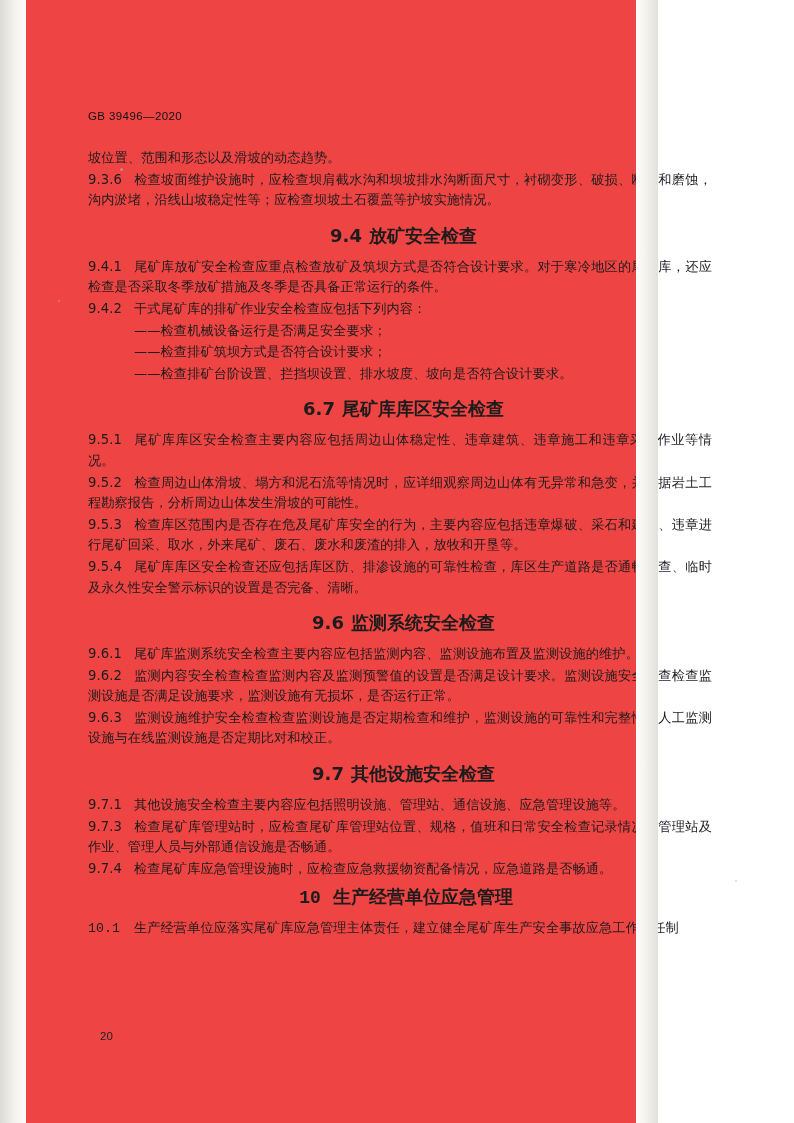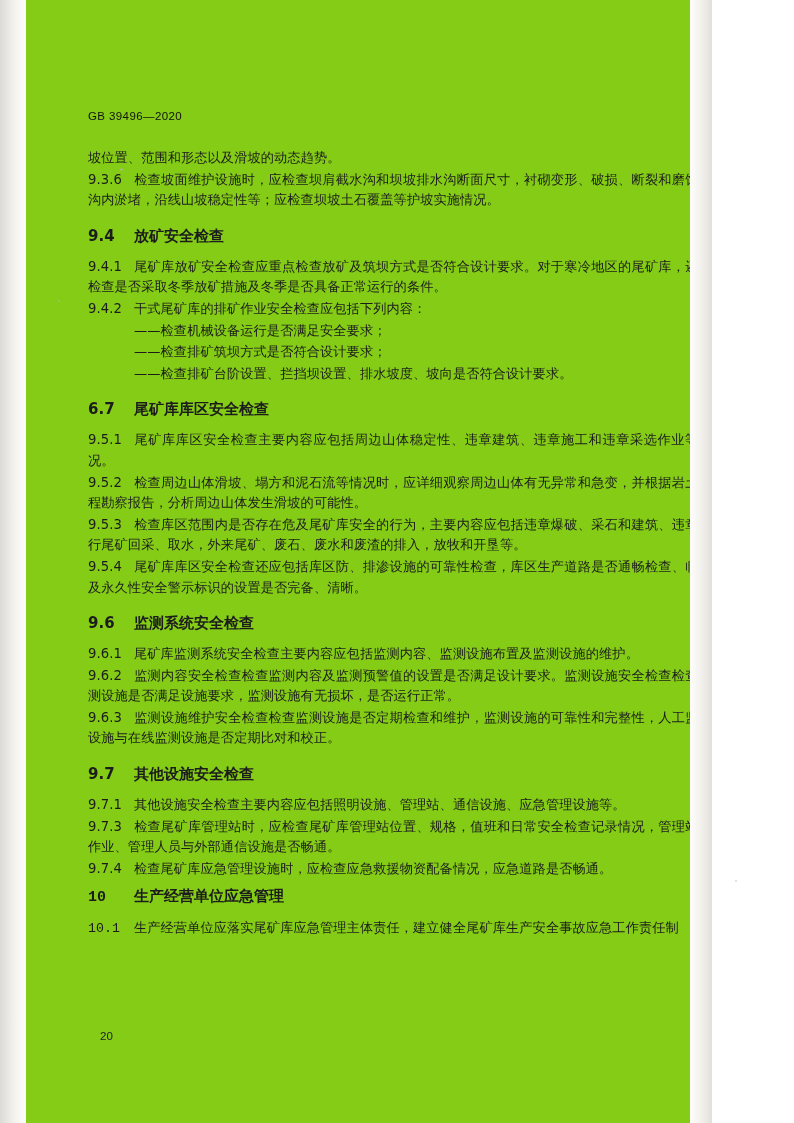--- a/index.html
+++ b/index.html
@@ -9,23 +9,23 @@
   body {
     width: 794px;
     height: 1123px;
     background: #ffffff;
     font-family: "DejaVu Sans", "Liberation Sans", sans-serif;
     color: #1c1c1c;
     overflow: hidden;
   }
   .page {
     position: relative;
-    width: 712px;
+    width: 658px;
     height: 1123px;
-    background: #84cc16;
+    background: #ef4444;
   }
   
   .page::before {
     content: "";
     position: absolute;
     left: 0; top: 0; bottom: 0;
     width: 26px;
     background: linear-gradient(to right, #dcdad4 0%, #f3f2ee 55%, #fdfdfb 100%);
     pointer-events: none;
   }
@@ -60,23 +60,24 @@
   .num-para {
     text-indent: 0;
   }
   .num {
     display: inline-block;
     min-width: 46px;
   }
   .sec-head {
     margin-top: 15px;
     margin-bottom: 11px;
-    font-size: 15px;
+    font-size: 18px;
     font-weight: bold;
     line-height: 20px;
+    text-align: center;
   }
   .sec-head .num {
     display: inline-block;
     min-width: 46px;
     font-weight: bold;
   }
   .sec-head-10 .num {
     min-width: 46px;
   }
   .dash-item {

